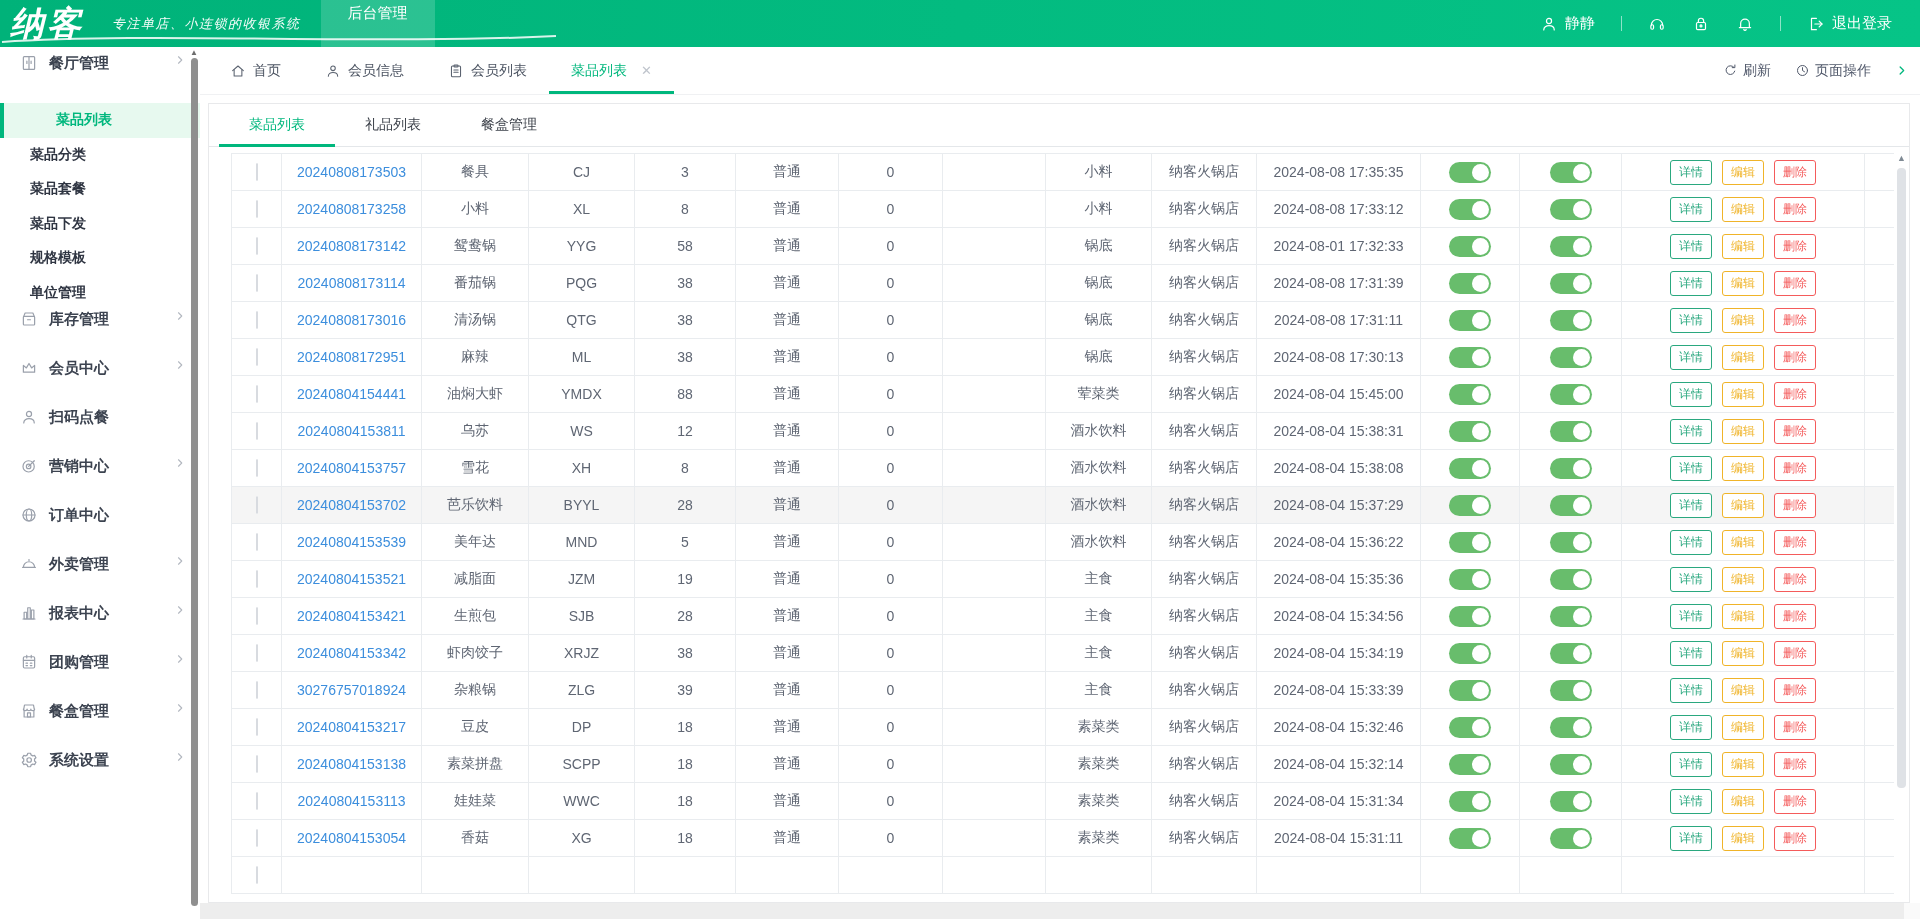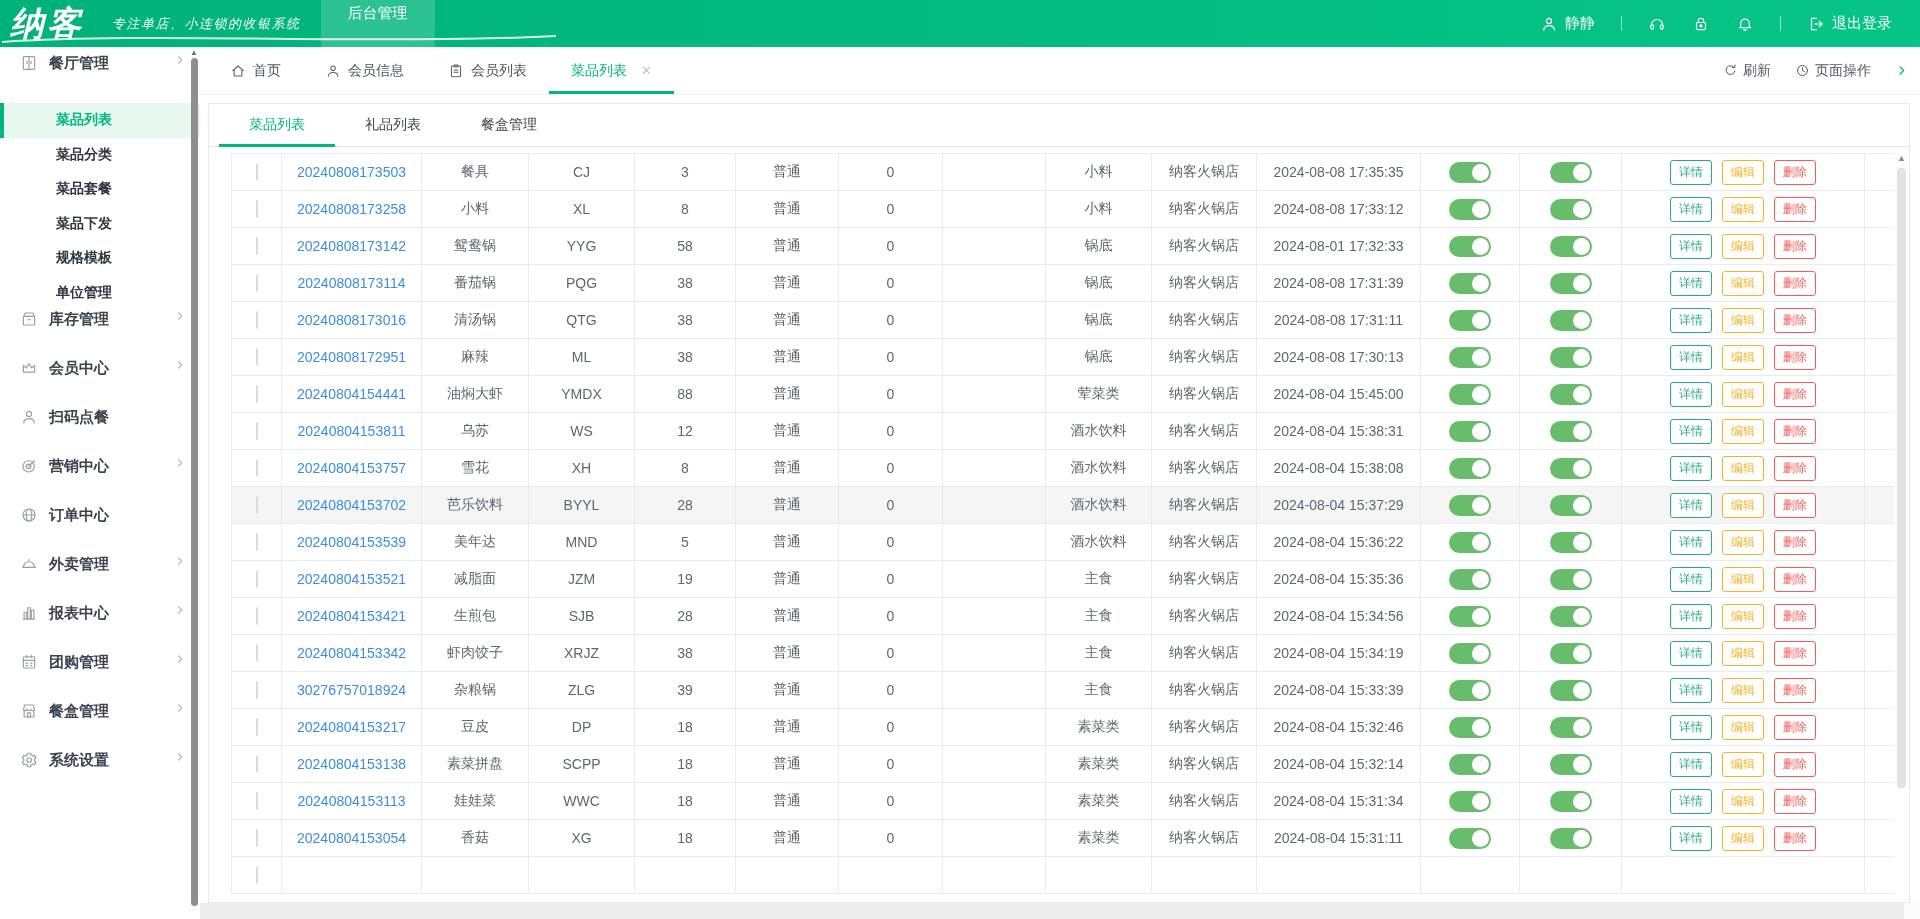--- a/index.html
+++ b/index.html
@@ -31,21 +31,21 @@
   .menu { padding-top:7px; }
   .menu-group { height:49px; display:flex; align-items:flex-start; gap:11px;
     padding:0 14px 0 20px; font-size:15px; font-weight:700; color:#3c4350; cursor:pointer; }
   .menu-group .icn { width:18px; height:18px; color:#9aa0ab; }
   .menu-group.act { color:#00b77d; }
   .menu-group.act .icn { color:#00b77d; }
   .chev { margin-left:auto; width:12px; height:12px; color:#b3b8c0; display:inline-flex; }
   .chev svg { width:100%; height:100%; stroke:currentColor; fill:none; stroke-width:2.2;
     stroke-linecap:round; stroke-linejoin:round; }
   .chev.green { color:#00b77d; }
-  .menu-sub { height:34.5px; display:flex; align-items:center; padding-left:56px;
+  .menu-sub { height:34.5px; display:flex; align-items:center; padding-left:30px;
     font-size:14px; font-weight:700; color:#2f3542; cursor:pointer; }
   .menu-sub.act { background:#e7f9ef; border-left:4px solid #00b77d; padding-left:52px;
     color:#00b77d; }
   .side-scroll-up { position:absolute; right:2px; top:1px; font-size:8px; color:#6d6d6d; }
   .side-scroll { position:absolute; right:2px; top:11px; width:7px; height:calc(100% - 24px);
     background:#8f8f8f; border-radius:4px; }
 
   
   .main { position:absolute; left:200px; top:47px; right:0; bottom:0; background:#fff; }
   .tabbar { height:48px; display:flex; align-items:stretch; padding-left:8px;

